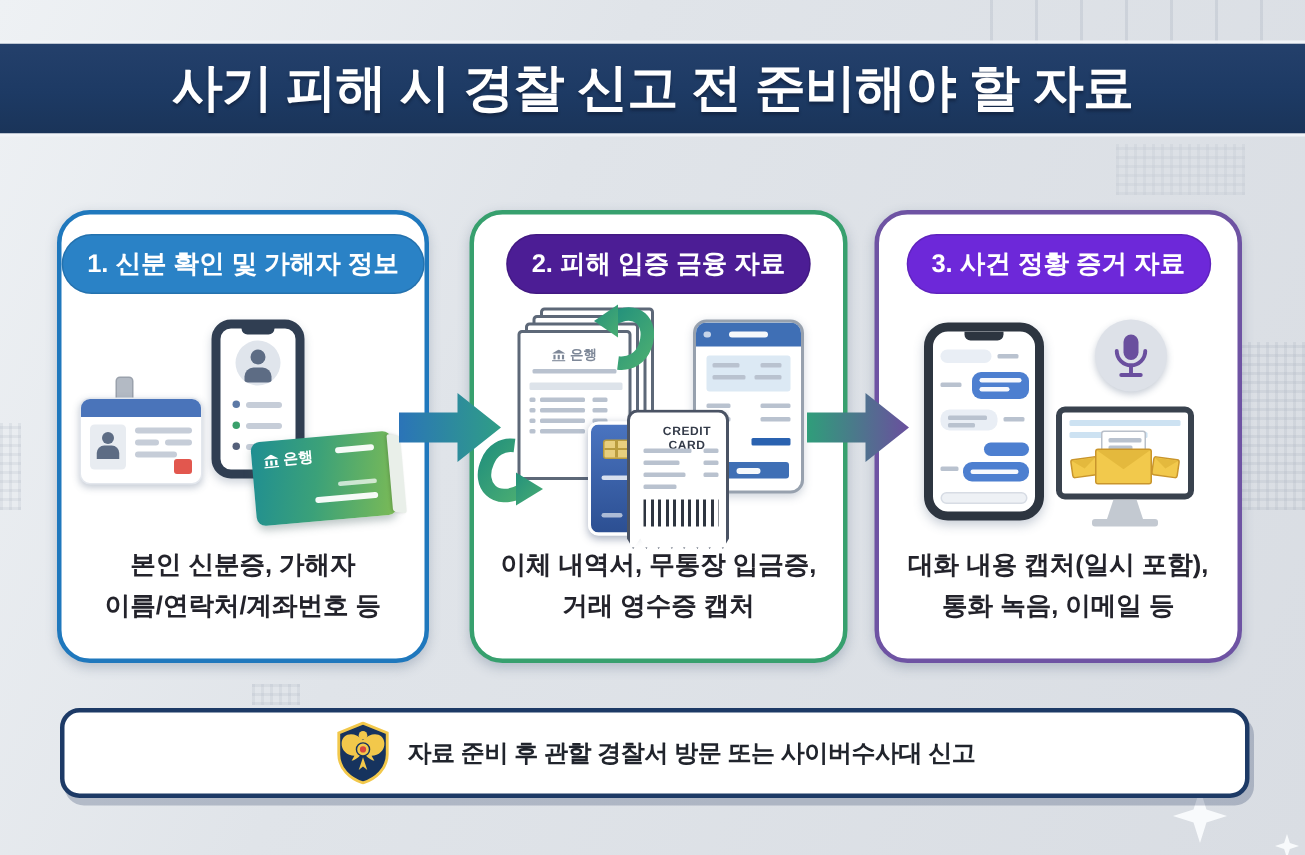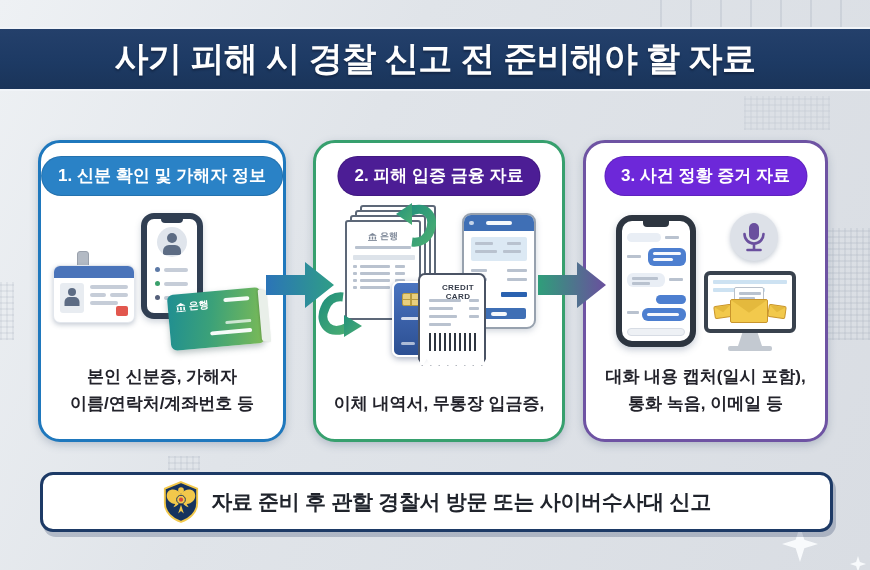--- a/index.html
+++ b/index.html
@@ -139,21 +139,21 @@
   .paper { position:absolute; background:#fff; border:1.5px solid #b9c0ca; border-radius:2px; }
 
   
   .flow-arrow { position:absolute; top:262px; width:68px; height:46px; }
 
   
   .footer-bar { position:absolute; left:40px; top:472px; width:793px; height:60px;
     background:#fff; border:3px solid #1d3a66; border-radius:13px;
     box-shadow:3px 5px 0 rgba(30,50,90,.25);
     display:flex; align-items:center; justify-content:center; gap:11px; }
-  .footer-bar span { font-size:21px; font-weight:bold; color:#20242c; letter-spacing:-0.3px; }
+  .footer-bar span { font-size:16px; font-weight:bold; color:#20242c; letter-spacing:-0.3px; }
 </style>
 </head>
 <body>
 
 <div class="stage">
 
   <div class="tex tex-vlines" style="left:660px;top:0;width:210px;height:78px;"></div>
   <div class="tex tex-grid" style="left:826px;top:228px;width:44px;height:112px;opacity:.55;"></div>
   <div class="tex tex-grid" style="left:744px;top:96px;width:86px;height:34px;opacity:.35;"></div>
   <div class="tex tex-grid" style="left:0;top:282px;width:14px;height:58px;opacity:.5;"></div>
@@ -307,20 +307,21 @@
         <div class="gln" style="left:9px;top:32px;width:24px;height:3px;"></div>
         <div class="gln" style="left:49px;top:32px;width:10px;height:3px;"></div>
         <div class="gln" style="left:9px;top:40px;width:28px;height:3px;"></div>
         <div class="gln" style="left:49px;top:40px;width:10px;height:3px;"></div>
         <div class="gln" style="left:9px;top:48px;width:22px;height:3px;"></div>
         <div class="p2-barcode"></div>
       </div>
     </div>
     <div class="desc">
       <div>이체 내역서, 무통장 입금증,</div>
+      <div>거래 영수증 캡처</div>
     </div>
   </div>
 
   <div class="panel panel-3">
     <div class="pill">3. 사건 정황 증거 자료</div>
     <div class="illus">
       <div class="p3-phone">
         <div class="p3-notch"></div>
         <div class="bub bub-l" style="left:5px;top:12px;width:34px;height:9px;"></div>
         <div class="gln" style="left:43px;top:15px;width:14px;height:3px;"></div>

